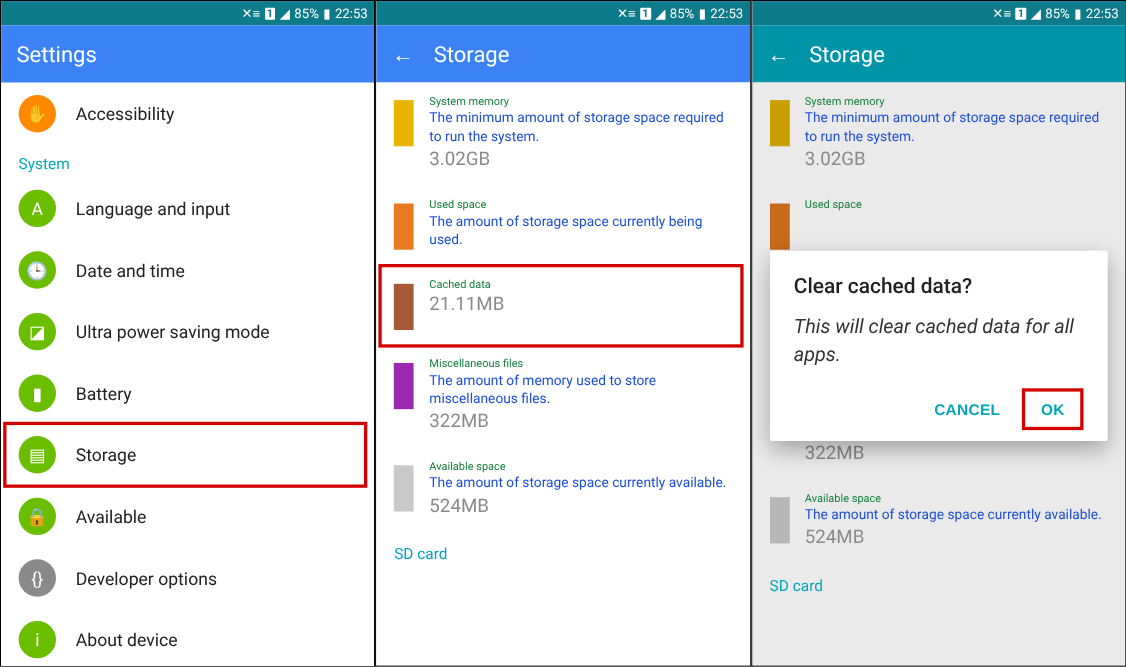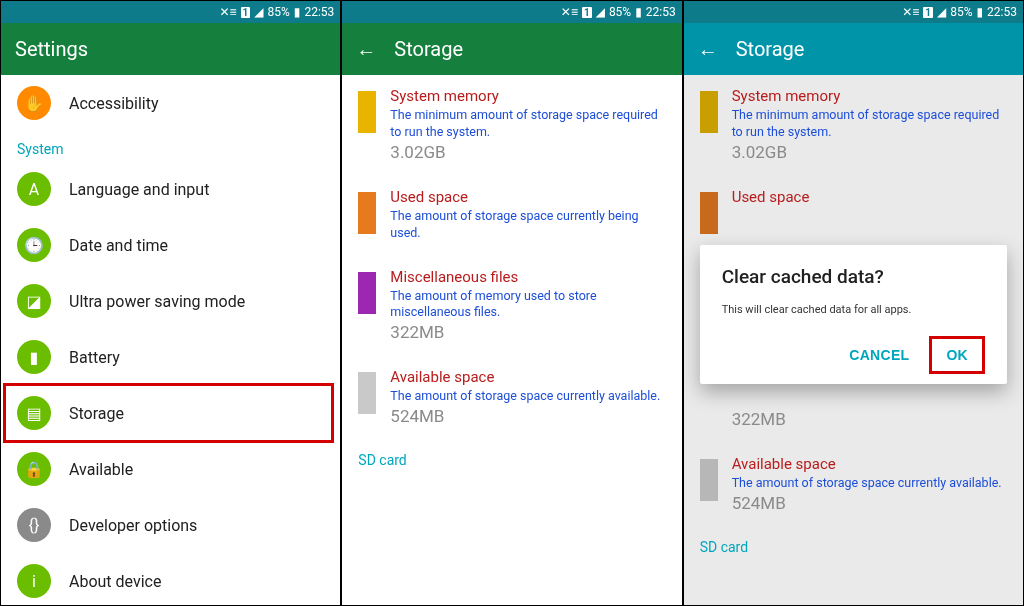--- a/index.html
+++ b/index.html
@@ -27,21 +27,21 @@
     display: flex;
     align-items: center;
     justify-content: flex-end;
     padding: 0 6px;
     font-size: 12px;
     gap: 4px;
   }
   .statusbar .sim { background:#fff; color:#0d7b8a; font-size:10px; font-weight:700; padding:0 2px; border-radius:1px; }
   .appbar {
     height: 52px;
-    background: #15803d;
+    background: #3b82f6;
     color: #fff;
     display: flex;
     align-items: center;
     padding: 0 14px;
     font-size: 20px;
     font-weight: 400;
     gap: 18px;
   }
   .appbar .back { font-size: 20px; line-height:1; }
   .content {
@@ -85,41 +85,41 @@
     display:flex;
     padding: 12px 16px 14px;
     gap: 14px;
     position:relative;
   }
   .srow .swatch {
     width: 18px; height: 42px; margin-top:4px;
     flex:none;
   }
   .srow .info { flex:1; }
-  .srow .title { font-size:15px; color:#b91c1c; margin-bottom:2px; }
+  .srow .title { font-size:10px; color:#15803d; margin-bottom:2px; }
   .srow .desc { font-size:12.5px; color:#1d4ed8; line-height:1.35; }
   .srow .val { font-size:17px; color:#8a8a8a; margin-top:1px; }
   .sdlabel { color:#00a6bd; font-size:14px; padding:12px 16px; }
   
   .scrim {
     position:absolute; inset:0;
     background: rgba(0,0,0,0.32);
     display:flex; align-items:center; justify-content:center;
     padding: 0 16px;
   }
   .dialog {
     background:#fff;
     width: 100%;
     border-radius:2px;
     box-shadow: 0 8px 20px rgba(0,0,0,0.3);
     padding: 20px 22px 10px;
     margin-top: 15px;
   }
   .dialog h3 { font-size:19px; font-weight:500; color:#212121; margin-bottom:14px; }
-  .dialog p { font-size:11px; color:#333; line-height:1.4; margin-bottom:18px; }
+  .dialog p { font-size:18px; color:#333; line-height:1.4; margin-bottom:18px;font-style:italic; }
   .actions { display:flex; justify-content:flex-end; gap:6px; }
   .actions button {
     border:none; background:none;
     color:#00a6bd; font-weight:700; font-size:14px;
     padding:8px 14px; letter-spacing:0.3px;
   }
   .actions .ok-wrap { border:3px solid #d40000; padding:0; }
 </style>
 </head>
 <body>
@@ -201,20 +201,30 @@
         <div class="desc">The minimum amount of storage space required to run the system.</div>
         <div class="val">3.02GB</div>
       </div>
     </div>
     <div class="srow">
       <div class="swatch" style="background:#e77a1f"></div>
       <div class="info">
         <div class="title">Used space</div>
         <div class="desc">The amount of storage space currently being used.</div>
       </div>
+    </div>
+    <div class="highlight-wrap">
+      <div class="srow">
+        <div class="swatch" style="background:#a85a36"></div>
+        <div class="info">
+          <div class="title">Cached data</div>
+          <div class="val">21.11MB</div>
+        </div>
+      </div>
+      <div class="highlight-red"></div>
     </div>
     <div class="srow">
       <div class="swatch" style="background:#9c27b0"></div>
       <div class="info">
         <div class="title">Miscellaneous files</div>
         <div class="desc">The amount of memory used to store miscellaneous files.</div>
         <div class="val">322MB</div>
       </div>
     </div>
     <div class="srow">

